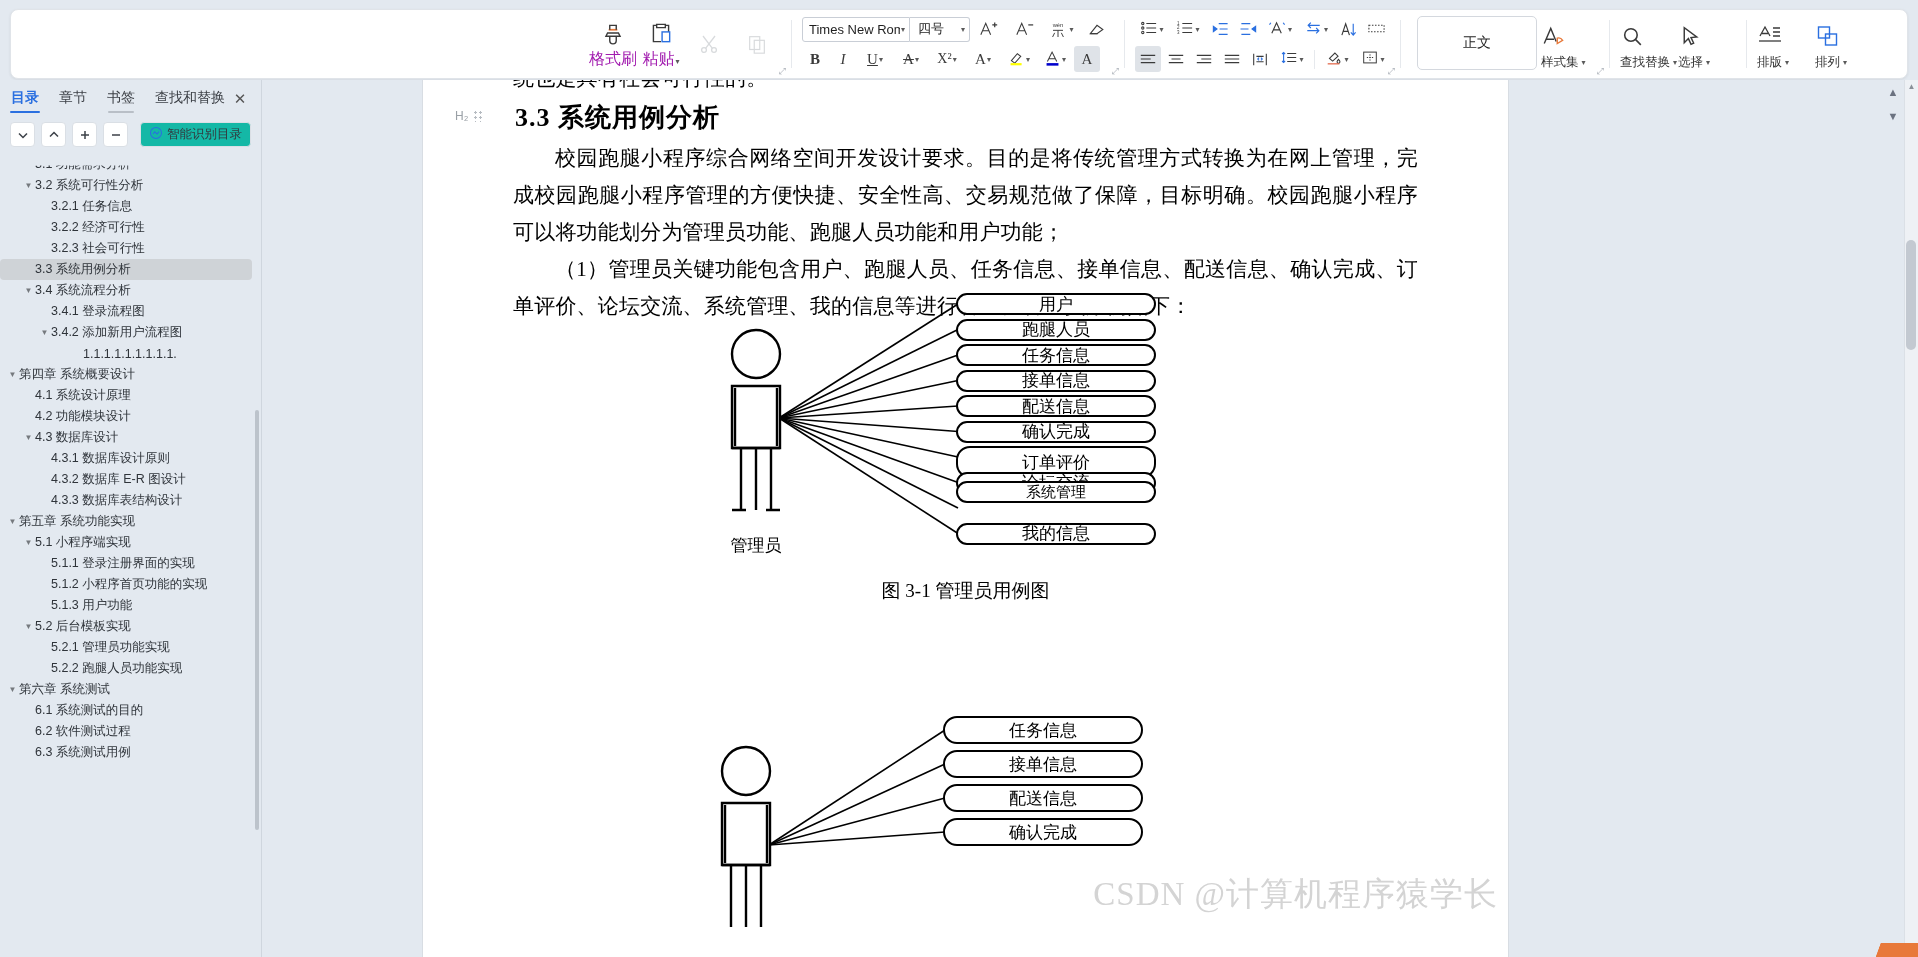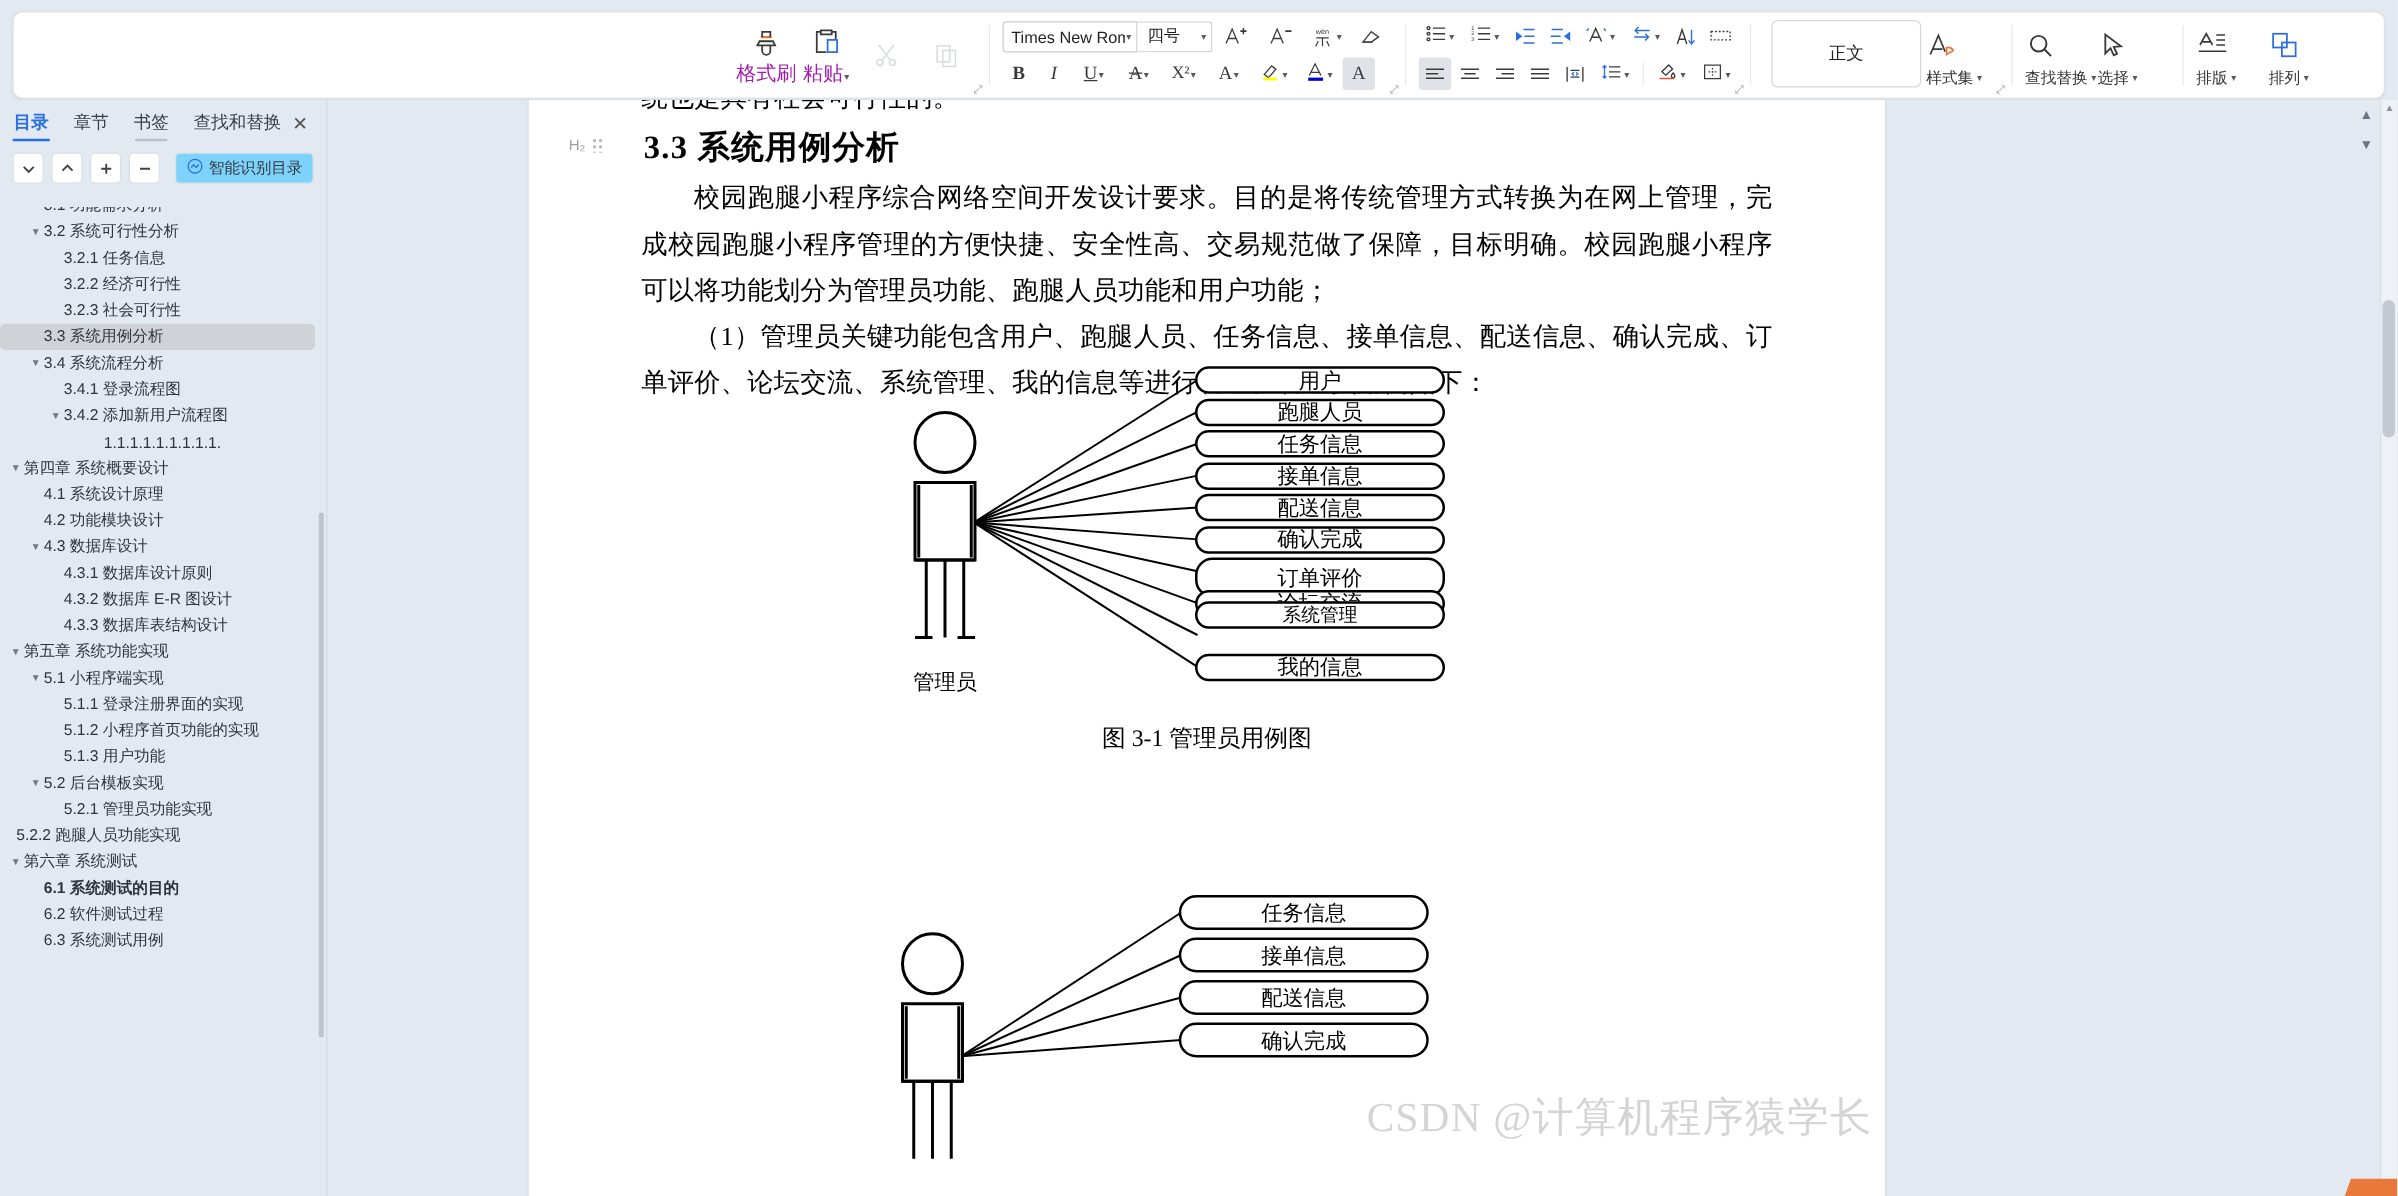--- a/index.html
+++ b/index.html
@@ -108,21 +108,21 @@
     display: flex; align-items: center; justify-content: center; color: #555; font-size: 15px;
   }
   .nav-toolrow {
     display: flex; align-items: center; padding: 4px 10px 6px 10px; gap: 6px;
   }
   .nav-sbtn {
     width: 25px; height: 25px; background: #fff; border: 1px solid #dadfe5; border-radius: 4px;
     display: flex; align-items: center; justify-content: center; font-size: 13px; color: #3c4148;
   }
   .nav-ai {
-    margin-left: auto; height: 25px; background: #7dd3fc; border: 1px solid #dadfe5; border-radius: 4px;
+    margin-left: auto; height: 25px; background: #14b8a6; border: 1px solid #dadfe5; border-radius: 4px;
     display: flex; align-items: center; gap: 4px; padding: 0 8px; font-size: 12.5px; color: #33383e;
   }
   .toc-list {
     position: absolute; left: 0; top: 72px; right: 0; bottom: 0;
     overflow: hidden; padding-top: 2px;
   }
   .toc-item {
     display: flex; align-items: center; height: 21px; margin-bottom: 0px;
     font-size: 12.5px; color: #2f343a; white-space: nowrap; cursor: default;
     border-radius: 4px; margin-right: 9px;
@@ -712,29 +712,29 @@
           <span class="toc-label">5.1.3 用户功能</span>
         </div>
         <div class="toc-item" style="padding-left: 22px;">
           <span class="toc-arrow">▼</span>
           <span class="toc-label">5.2 后台模板实现</span>
         </div>
         <div class="toc-item" style="padding-left: 38px;">
           <span class="toc-arrow"></span>
           <span class="toc-label">5.2.1 管理员功能实现</span>
         </div>
-        <div class="toc-item" style="">
+        <div class="toc-item" style="padding-left: 38px;">
           <span class="toc-arrow"></span>
           <span class="toc-label">5.2.2 跑腿人员功能实现</span>
         </div>
         <div class="toc-item" style="padding-left: 6px;">
           <span class="toc-arrow">▼</span>
           <span class="toc-label">第六章  系统测试</span>
         </div>
-        <div class="toc-item" style="padding-left: 22px; font-weight: bold;">
+        <div class="toc-item" style="padding-left: 22px;">
           <span class="toc-arrow"></span>
           <span class="toc-label">6.1 系统测试的目的</span>
         </div>
         <div class="toc-item" style="padding-left: 22px;">
           <span class="toc-arrow"></span>
           <span class="toc-label">6.2 软件测试过程</span>
         </div>
         <div class="toc-item" style="padding-left: 22px;">
           <span class="toc-arrow"></span>
           <span class="toc-label">6.3 系统测试用例</span>

